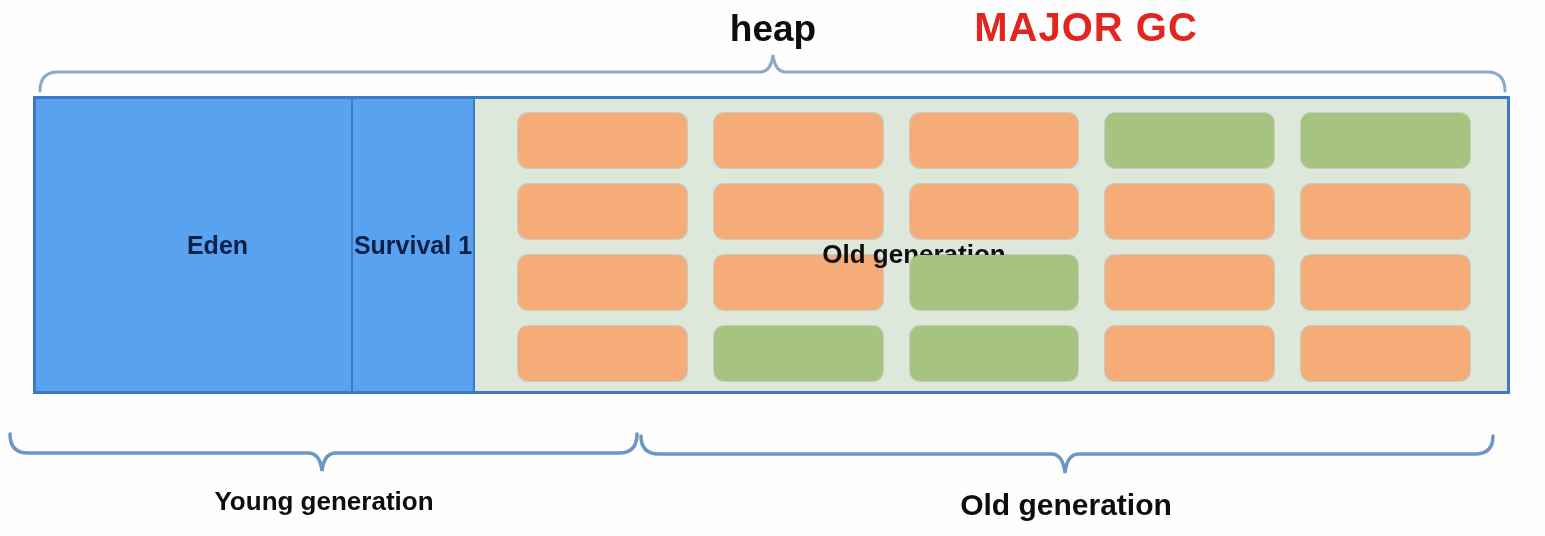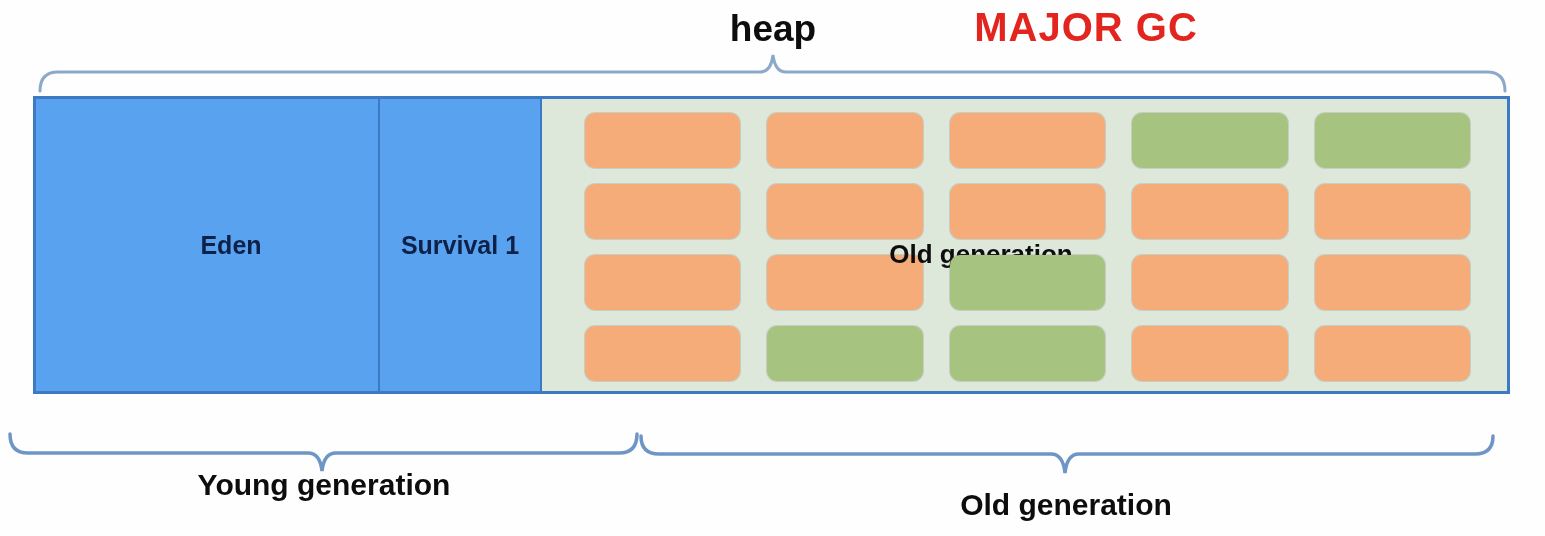--- a/index.html
+++ b/index.html
@@ -6,34 +6,34 @@
   .canvas{
     position:relative;width:1545px;height:536px;background:#fefefe;
     font-family:"Liberation Sans", sans-serif;overflow:hidden;
   }
   svg.braces{position:absolute;left:0;top:0;width:1545px;height:536px;pointer-events:none;}
   .brace-top{fill:none;stroke:var(--brace_top);stroke-width:3;stroke-linecap:round;}
   .brace-bottom{fill:none;stroke:var(--brace_bottom);stroke-width:3.5;stroke-linecap:round;}
   .lbl{position:absolute;transform:translateX(-50%);white-space:nowrap;font-weight:bold;color:var(--label_black);}
   .heap-lbl{left:773px;top:8px;font-size:37px;}
   .major-gc-lbl{left:1086px;top:5px;font-size:40px;color:var(--major_gc_red);letter-spacing:1px;}
-  .young-gen-lbl{left:324px;top:468px;font-size:30px;}
+  .young-gen-lbl{left:324px;top:486px;font-size:26px;}
   .old-gen-lbl{left:1066px;top:488px;font-size:30px;}
 
   .heap-box{
     position:absolute;left:33px;top:96px;width:1477px;height:298px;
     border:3px solid var(--box_border);box-sizing:border-box;display:flex;
   }
   .section{
     background:var(--young_fill);display:flex;align-items:center;justify-content:center;
     box-sizing:border-box;
   }
-  .sec-eden{width:344px;border-right:2px solid var(--box_border);padding-left:48px;}
+  .sec-eden{width:317px;border-right:2px solid var(--box_border);padding-left:48px;}
   .sec-s0{width:145px;border-right:2px solid var(--box_border);}
-  .sec-s1{width:162px;border-right:2px solid var(--box_border);}
+  .sec-s1{width:122px;border-right:2px solid var(--box_border);}
   .sec-lbl{font-weight:bold;font-size:25px;color:var(--section_label);white-space:nowrap;}
   .oldgen{
     position:relative;flex:1;background:var(--old_gen_bg);
   }
   .grid{
     position:absolute;inset:0;display:grid;
     grid-template-columns:repeat(5,1fr);grid-template-rows:repeat(4,55px);
     padding:14px 37px 14px 43px;column-gap:27px;row-gap:16px;box-sizing:border-box;
   }
   .block{

